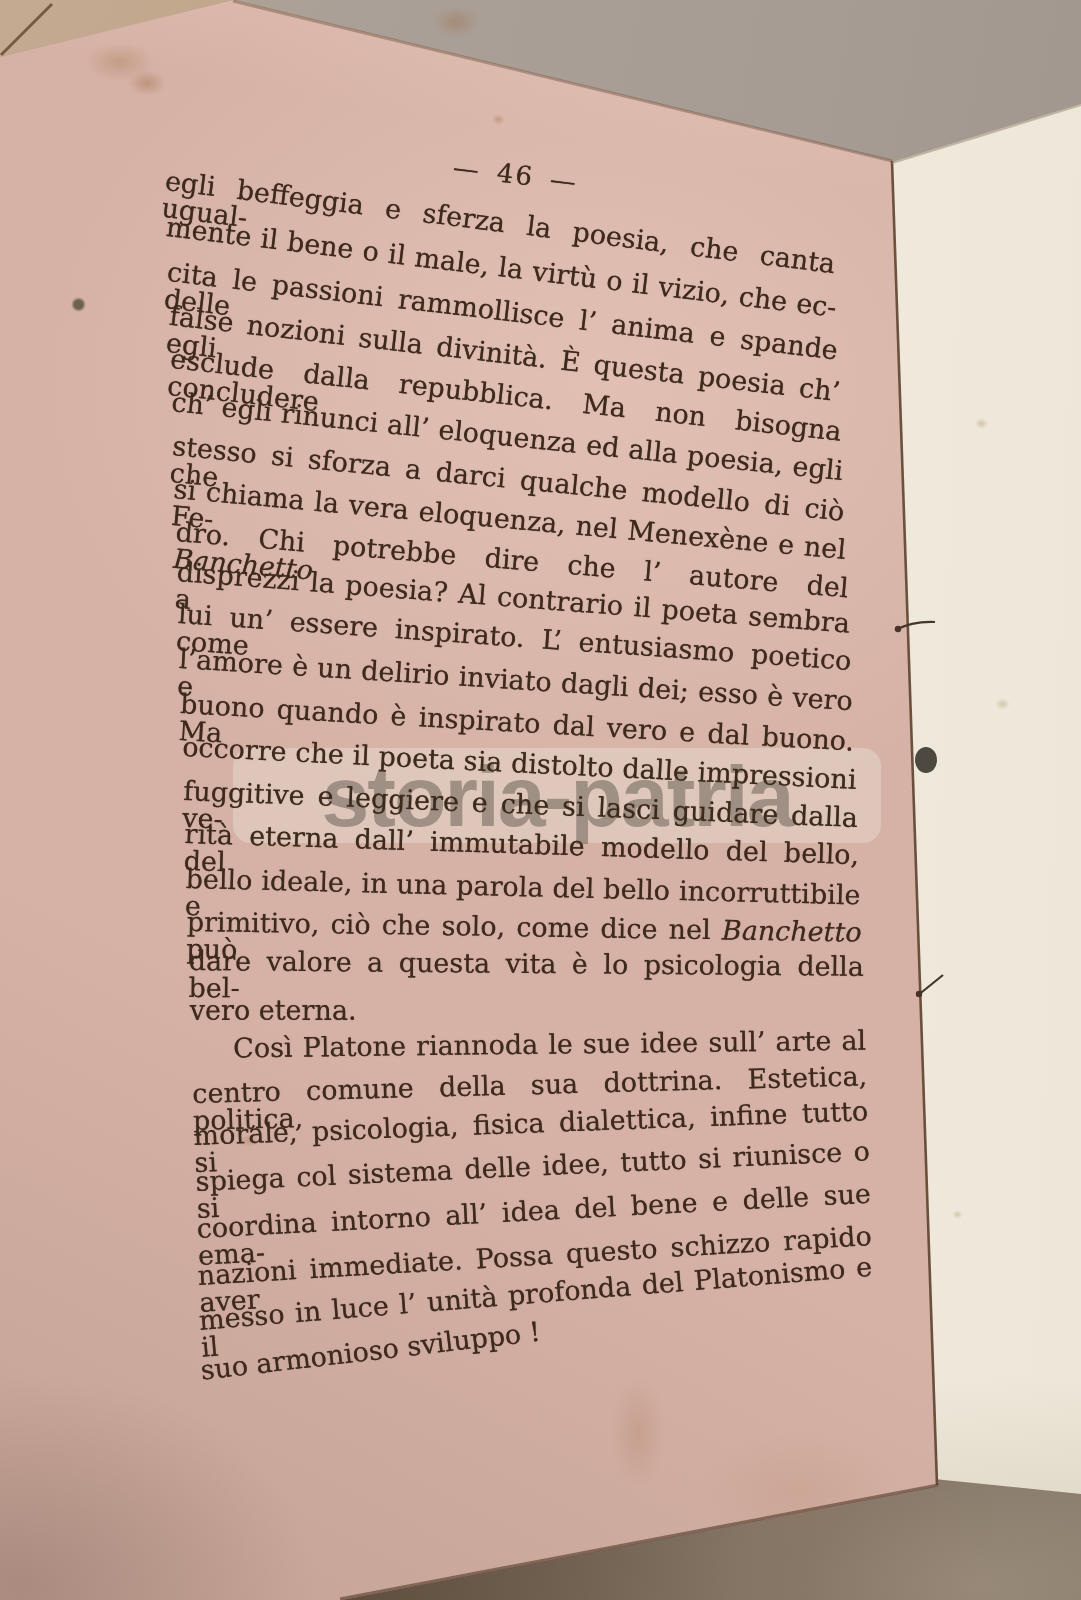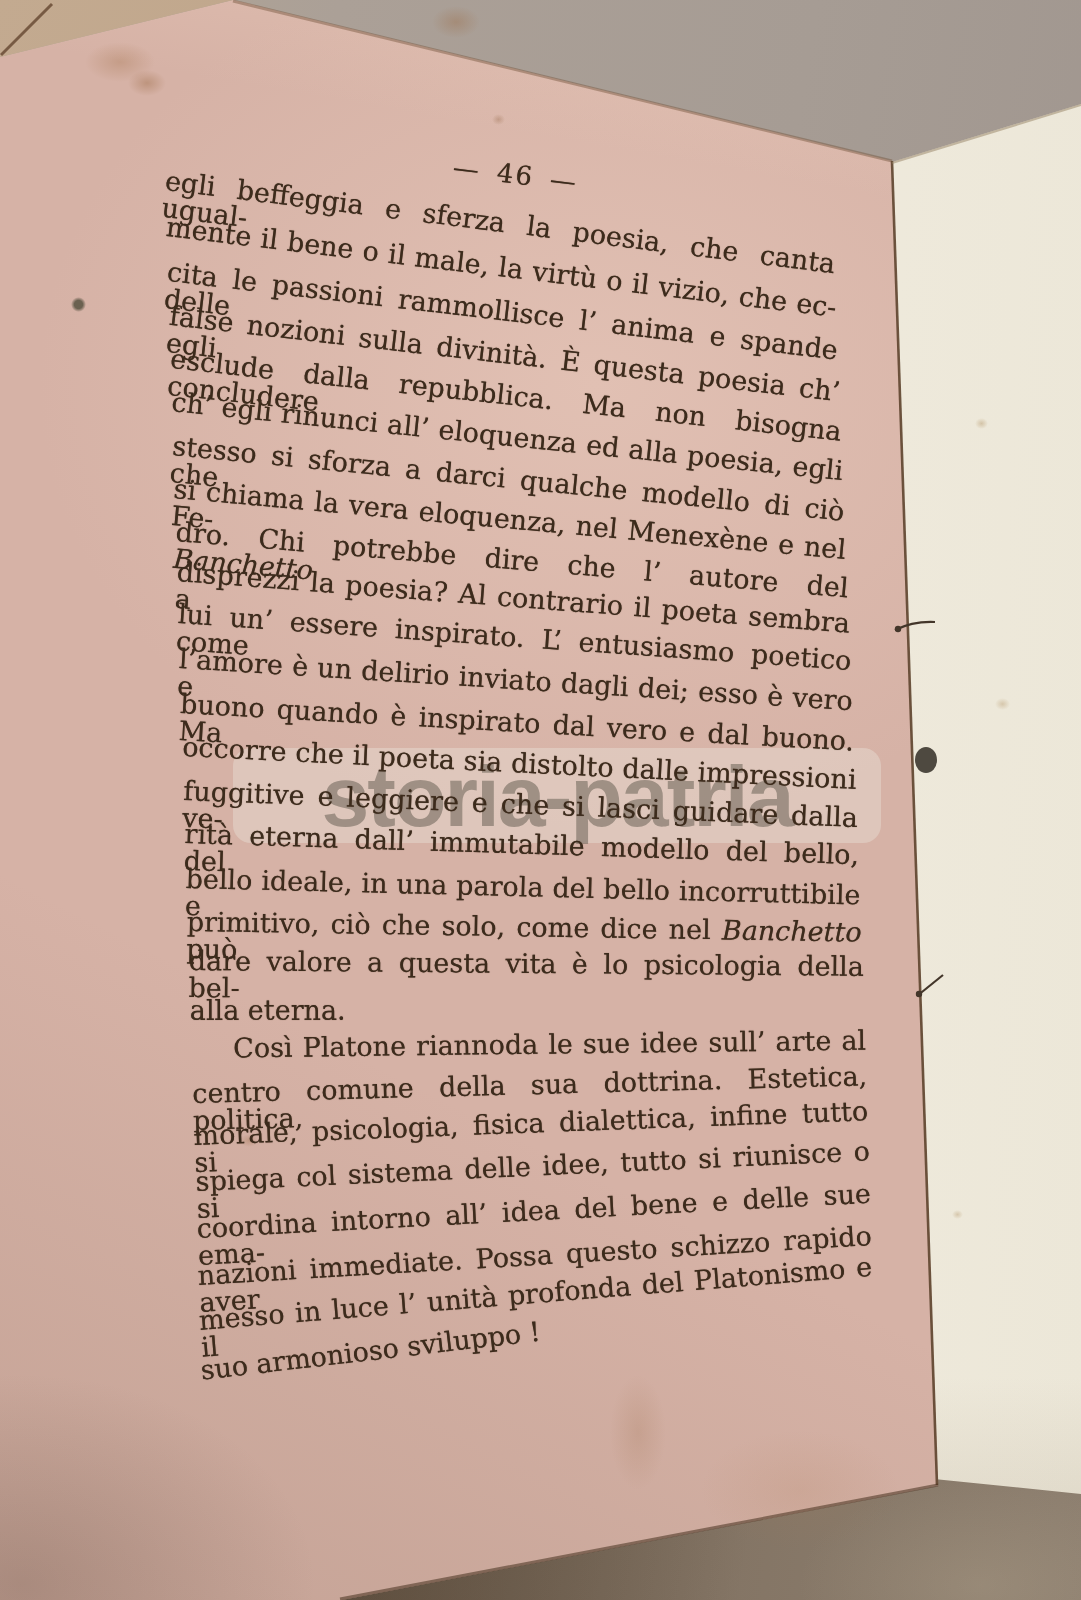--- a/index.html
+++ b/index.html
@@ -102,21 +102,21 @@
         <div class="tline" style="left: 177.8px; top: 558px; transform: rotate(4.4deg); width: 675px;"><span>disprezzi la poesia? Al contrario il poeta sembra a</span></div>
         <div class="tline" style="left: 179px; top: 600px; transform: rotate(4deg); width: 675px;"><span>lui un’ essere inspirato. L’ entusiasmo poetico come</span></div>
         <div class="tline" style="left: 180.2px; top: 645px; transform: rotate(3.6deg); width: 675px;"><span>l’amore è un delirio inviato dagli dei; esso è vero e</span></div>
         <div class="tline" style="left: 181.4px; top: 690px; transform: rotate(3.2deg); width: 675px;"><span>buono quando è inspirato dal vero e dal buono. Ma</span></div>
         <div class="tline" style="left: 182.6px; top: 733px; transform: rotate(2.8deg); width: 675px;"><span>occorre che il poeta sia distolto dalle impressioni</span></div>
         <div class="tline" style="left: 183.8px; top: 777px; transform: rotate(2.3deg); width: 675px;"><span>fuggitive e leggiere e che si lasci guidare dalla ve-</span></div>
         <div class="tline" style="left: 185px; top: 820px; transform: rotate(1.8deg); width: 675px;"><span>rità eterna dall’ immutabile modello del bello, del</span></div>
         <div class="tline" style="left: 186.2px; top: 865px; transform: rotate(1.4deg); width: 675px;"><span>bello ideale, in una parola del bello incorruttibile e</span></div>
         <div class="tline" style="left: 187.4px; top: 908px; transform: rotate(0.9deg); width: 675px;"><span>primitivo, ciò che solo, come dice nel </span><span class="it">Banchetto</span><span> può</span></div>
         <div class="tline" style="left: 188.6px; top: 947px; transform: rotate(0.5deg); width: 675px;"><span>dare valore a questa vita è lo psicologia della bel-</span></div>
-        <div class="tline nojust" style="left: 189.8px; top: 997px; transform: rotate(0deg); width: 675px;"><span>alla eterna.</span></div>
+        <div class="tline nojust" style="left: 189.8px; top: 997px; transform: rotate(0deg); width: 675px;"><span>vero eterna.</span></div>
         <div class="tline" style="left: 191px; top: 1035px; transform: rotate(-0.7deg); padding-left: 42px; width: 633px;"><span>Così Platone riannoda le sue idee sull’ arte al</span></div>
         <div class="tline" style="left: 192.2px; top: 1080px; transform: rotate(-1.5deg); width: 675px;"><span>centro comune della sua dottrina. Estetica, politica,</span></div>
         <div class="tline" style="left: 193.4px; top: 1122px; transform: rotate(-2.1deg); width: 675px;"><span>morale, psicologia, fisica dialettica, infine tutto si</span></div>
         <div class="tline" style="left: 194.6px; top: 1168px; transform: rotate(-2.6deg); width: 675px;"><span>spiega col sistema delle idee, tutto si riunisce o si</span></div>
         <div class="tline" style="left: 195.8px; top: 1215px; transform: rotate(-3deg); width: 675px;"><span>coordina intorno all’ idea del bene e delle sue ema-</span></div>
         <div class="tline" style="left: 197px; top: 1262px; transform: rotate(-3.4deg); width: 675px;"><span>nazioni immediate. Possa questo schizzo rapido aver</span></div>
         <div class="tline" style="left: 198.2px; top: 1307px; transform: rotate(-4.6deg); width: 675px;"><span>messo in luce l’ unità profonda del Platonismo e il</span></div>
         <div class="tline nojust" style="left: 199.4px; top: 1357px; transform: rotate(-6.6deg); width: 675px;"><span>suo armonioso sviluppo !</span></div>
       </div>
   </div>

